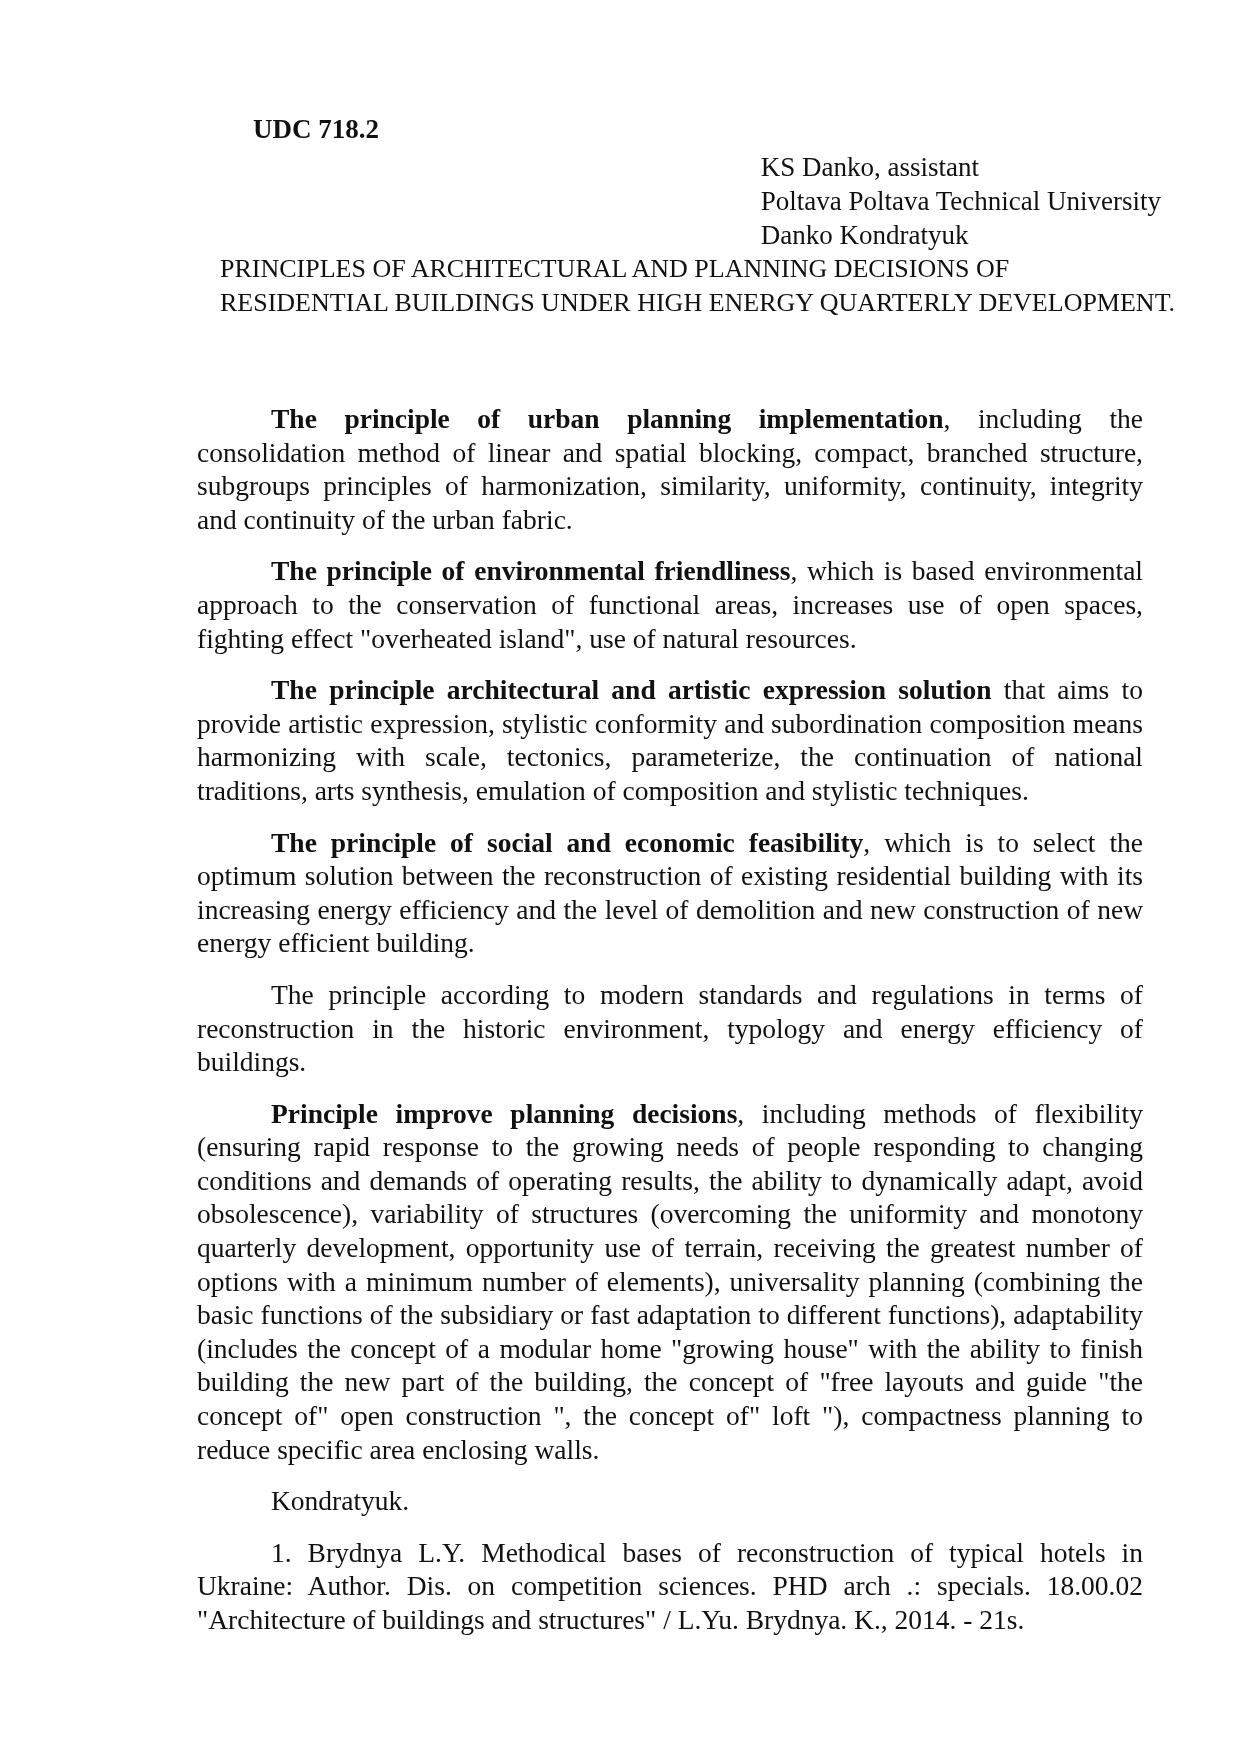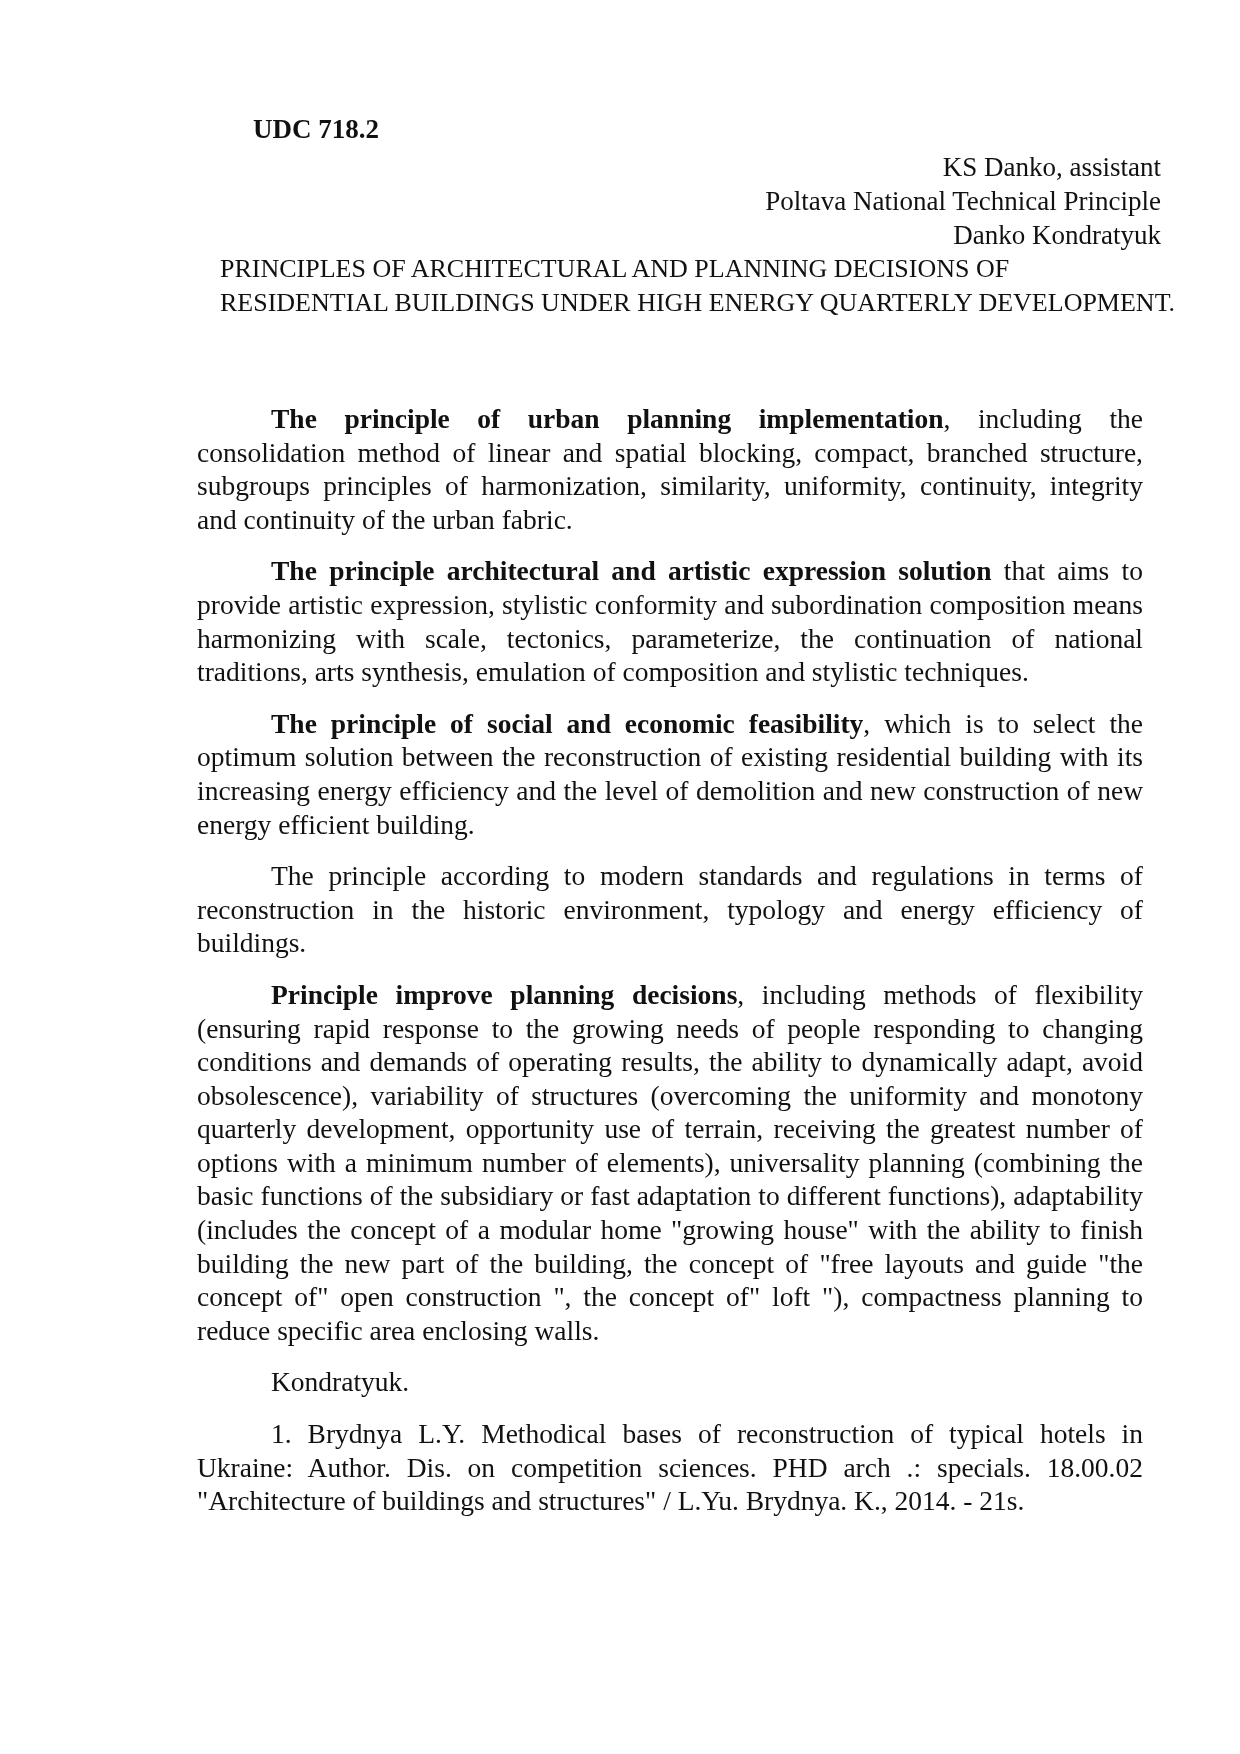--- a/index.html
+++ b/index.html
@@ -8,21 +8,21 @@
       position: absolute; left: 0; top: 0; width: 1240px; height: 1754px;
       font-family: "Liberation Serif", "DejaVu Serif", serif;
       color: #111111;
     }
     .udc {
       position: absolute; left: 253px; top: 112px;
       font-size: 27px; font-weight: bold; line-height: 34px;
     }
     .affil {
       position: absolute; right: 79px; top: 150px;
-      text-align: right; font-size: 27px; line-height: 34px;
+      text-align: left; font-size: 27px; line-height: 34px;
     }
     .affil div { white-space: nowrap; }
     .title {
       position: absolute; left: 220px; width: 960px; top: 252px;
       text-align: left; font-size: 26px; line-height: 34px;
     }
     .body {
       position: absolute; left: 179px; width: 982px; top: 384px;
       font-size: 27.5px; line-height: 33.6px; text-align: justify;
     }
@@ -30,28 +30,29 @@
     .body b { font-weight: bold; }
   </style>
 </head>
 <body>
 
 <div class="page">
   <div class="udc">UDC 718.2</div>
 
   <div class="affil">
     <div>KS Danko, assistant</div>
-    <div>Poltava National Technical Principle</div>
+    <div>Poltava Poltava Technical University</div>
     <div>Danko Kondratyuk</div>
   </div>
 
   <div class="title">PRINCIPLES OF ARCHITECTURAL AND PLANNING DECISIONS OF RESIDENTIAL BUILDINGS UNDER HIGH ENERGY QUARTERLY DEVELOPMENT.</div>
 
   <div class="body">
     <p><b>The principle of urban planning implementation</b><span>, including the consolidation method of linear and spatial blocking, compact, branched structure, subgroups principles of harmonization, similarity, uniformity, continuity, integrity and continuity of the urban fabric.</span></p>
+    <p><b>The principle of environmental friendliness</b><span>, which is based environmental approach to the conservation of functional areas, increases use of open spaces, fighting effect "overheated island", use of natural resources.</span></p>
     <p><b>The principle architectural and artistic expression solution</b><span> that aims to provide artistic expression, stylistic conformity and subordination composition means harmonizing with scale, tectonics, parameterize, the continuation of national traditions, arts synthesis, emulation of composition and stylistic techniques.</span></p>
     <p><b>The principle of social and economic feasibility</b><span>, which is to select the optimum solution between the reconstruction of existing residential building with its increasing energy efficiency and the level of demolition and new construction of new energy efficient building.</span></p>
     <p><span>The principle according to modern standards and regulations in terms of reconstruction in the historic environment, typology and energy efficiency of buildings.</span></p>
     <p><b>Principle improve planning decisions</b><span>, including methods of flexibility (ensuring rapid response to the growing needs of people responding to changing conditions and demands of operating results, the ability to dynamically adapt, avoid obsolescence), variability of structures (overcoming the uniformity and monotony quarterly development, opportunity use of terrain, receiving the greatest number of options with a minimum number of elements), universality planning (combining the basic functions of the subsidiary or fast adaptation to different functions), adaptability (includes the concept of a modular home "growing house" with the ability to finish building the new part of the building, the concept of "free layouts and guide "the concept of" open construction ", the concept of" loft "), compactness planning to reduce specific area enclosing walls.</span></p>
     <p>Kondratyuk.</p>
     <p>1. Brydnya L.Y. Methodical bases of reconstruction of typical hotels in Ukraine: Author. Dis. on competition sciences. PHD arch .: specials. 18.00.02 "Architecture of buildings and structures" / L.Yu. Brydnya. K., 2014. - 21s.</p>
   </div>
 </div>
 
 </body></html>

